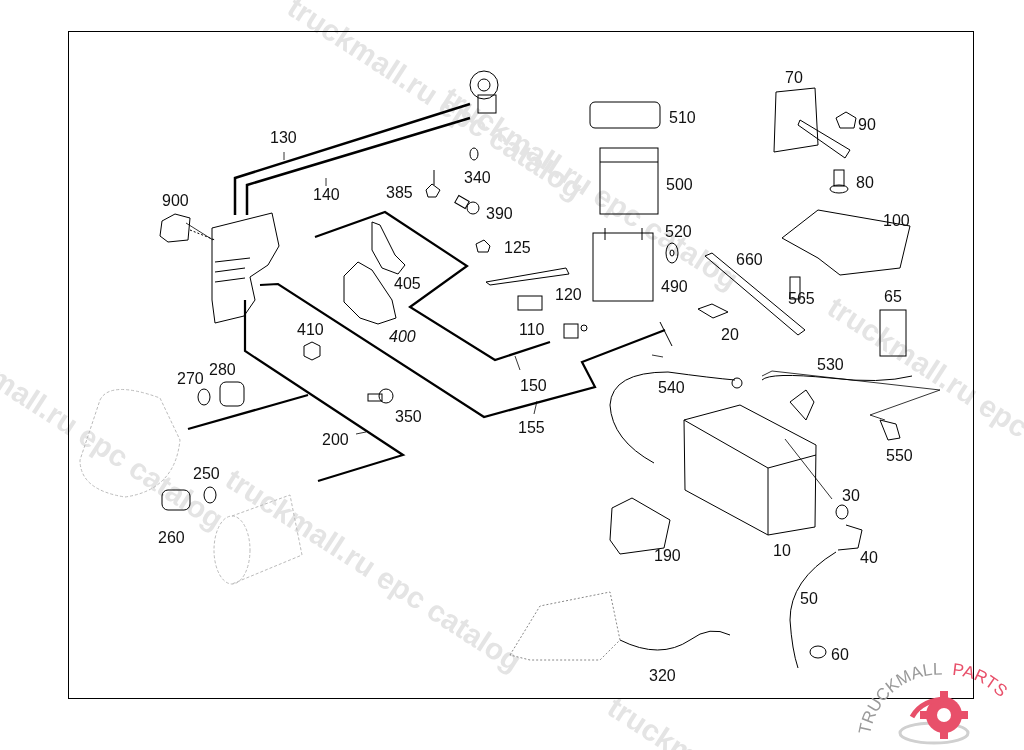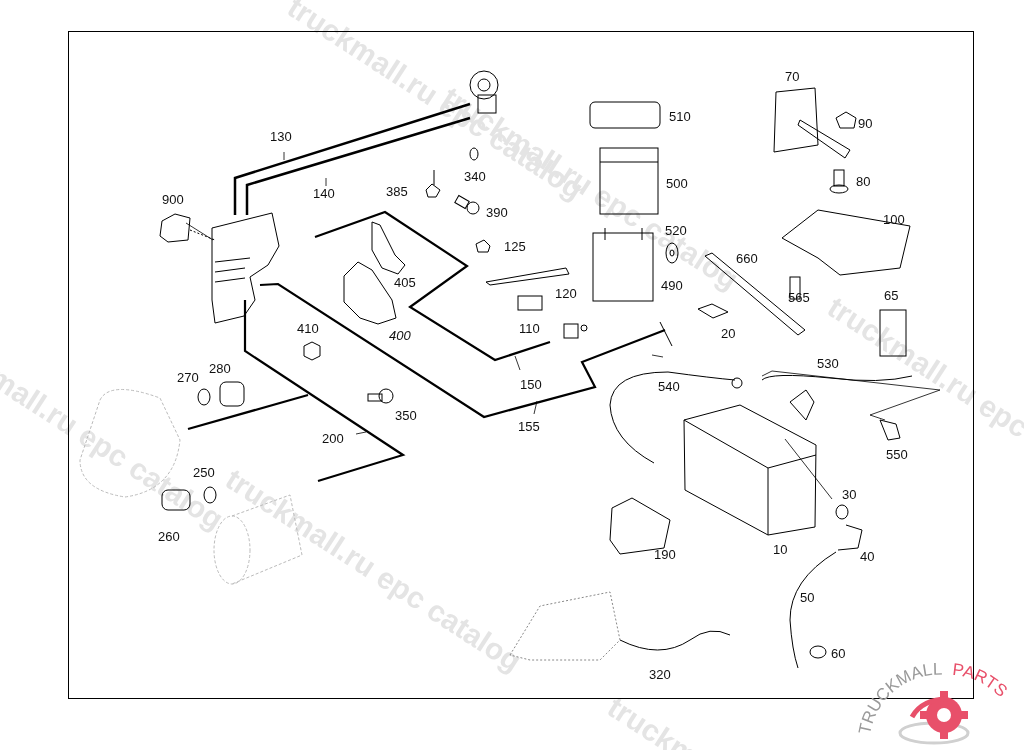--- a/index.html
+++ b/index.html
@@ -1,19 +1,19 @@
 <!DOCTYPE html>
 <html><head>
 <meta charset="utf-8">
 <style>
   html,body{margin:0;padding:0;background:#ffffff;}
   body{width:1024px;height:750px;position:relative;overflow:hidden;font-family:"Liberation Sans",sans-serif;}
   #stage{position:absolute;left:0;top:0;width:1024px;height:750px;}
   .frame{position:absolute;left:68px;top:31px;width:906px;height:668px;border:1.5px solid #000;box-sizing:border-box;}
-  .lbl{position:absolute;font-size:13px;color:#111;line-height:1;white-space:nowrap;cursor:pointer;}
+  .lbl{position:absolute;font-size:16px;color:#111;line-height:1;white-space:nowrap;cursor:pointer;}
   .wm{position:absolute;font-size:30px;font-weight:bold;color:#e4e4e4;white-space:nowrap;transform-origin:0 0;}
   .logo{position:absolute;left:852px;top:655px;width:172px;height:95px;}
   svg text{font-family:"Liberation Sans",sans-serif;}
 </style>
 </head>
 <body>
 
 <div id="stage">
 
   <div class="wm" style="left:300px;top:-10px;transform:rotate(33deg);">truckmall.ru epc catalog</div>

